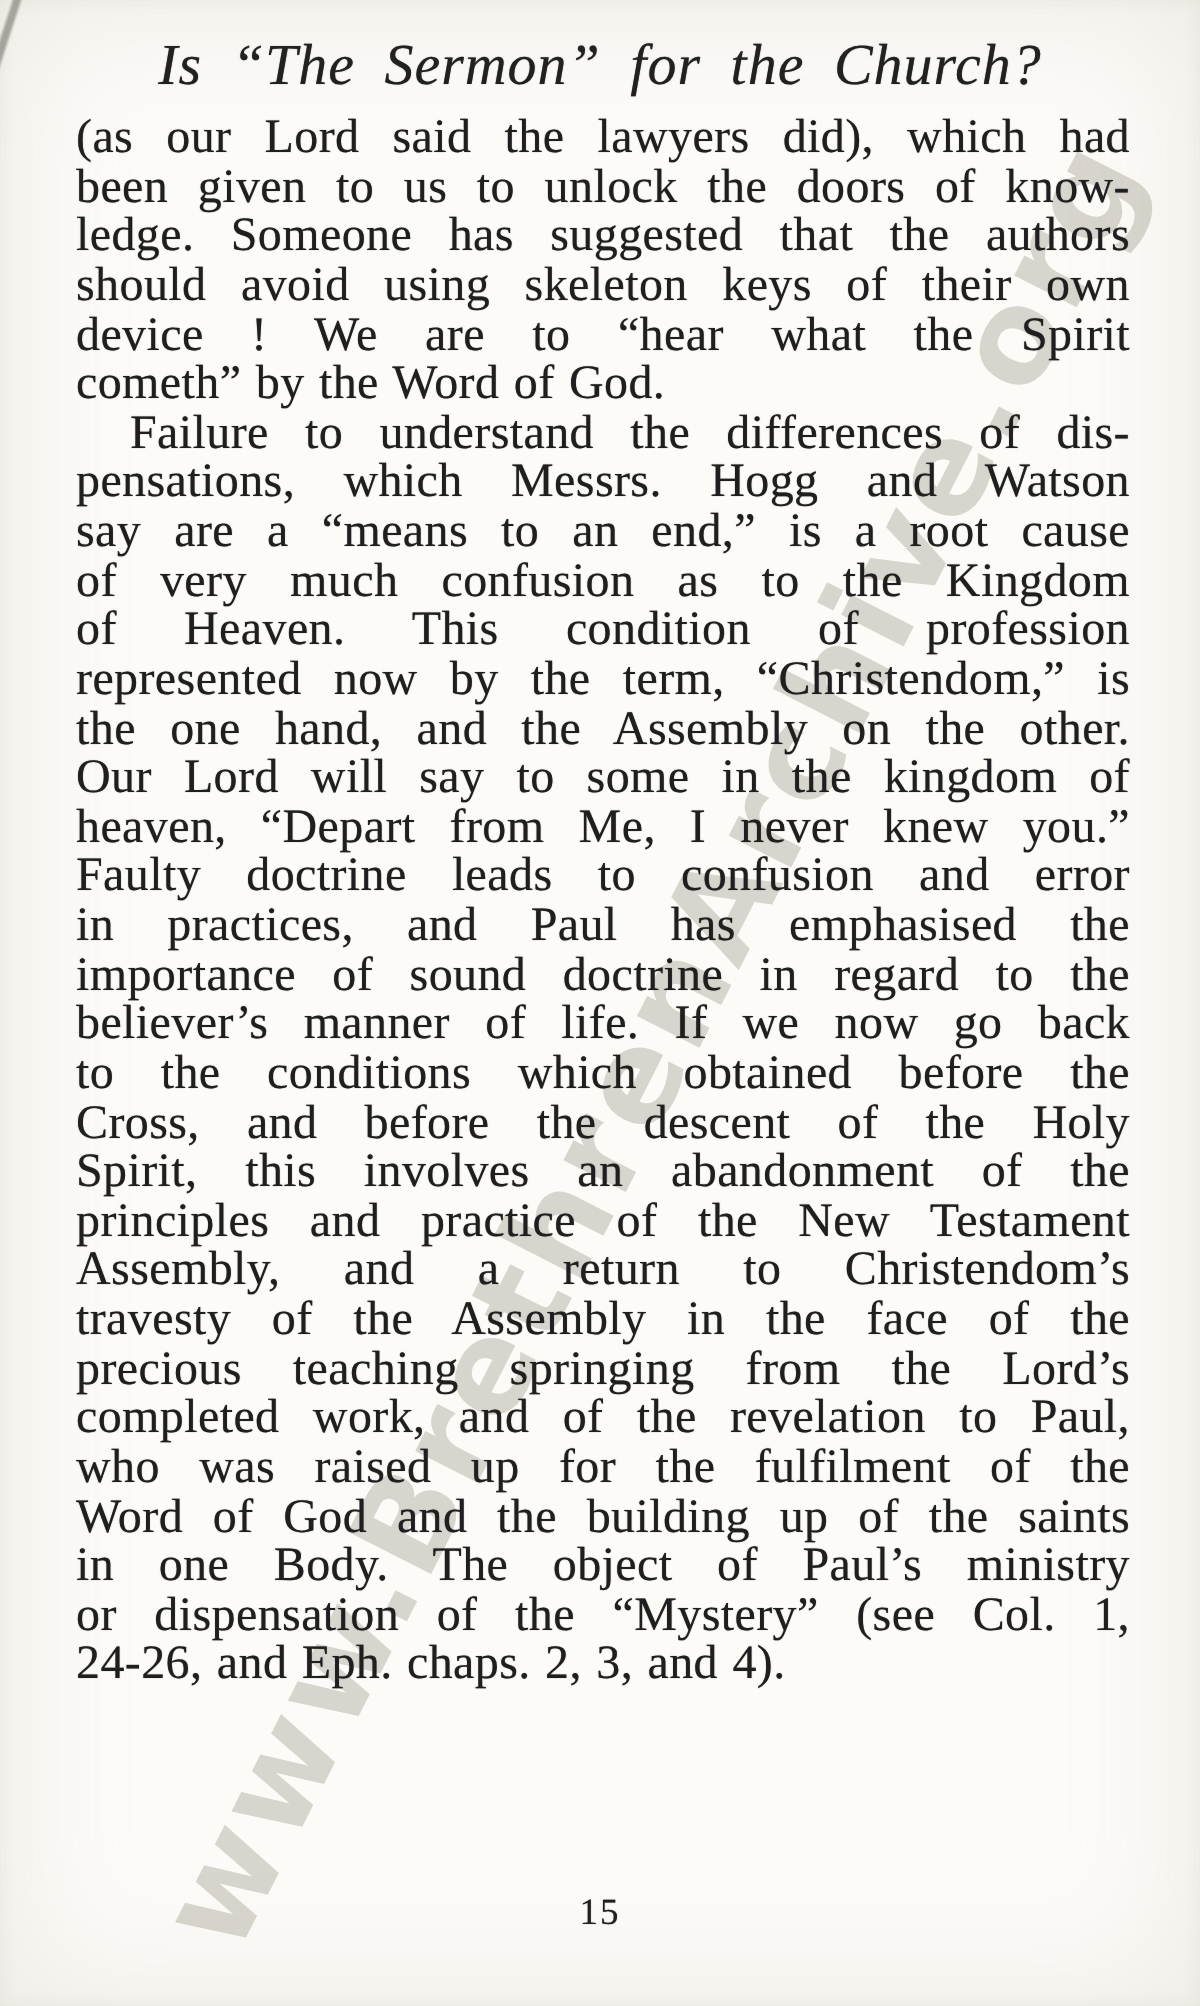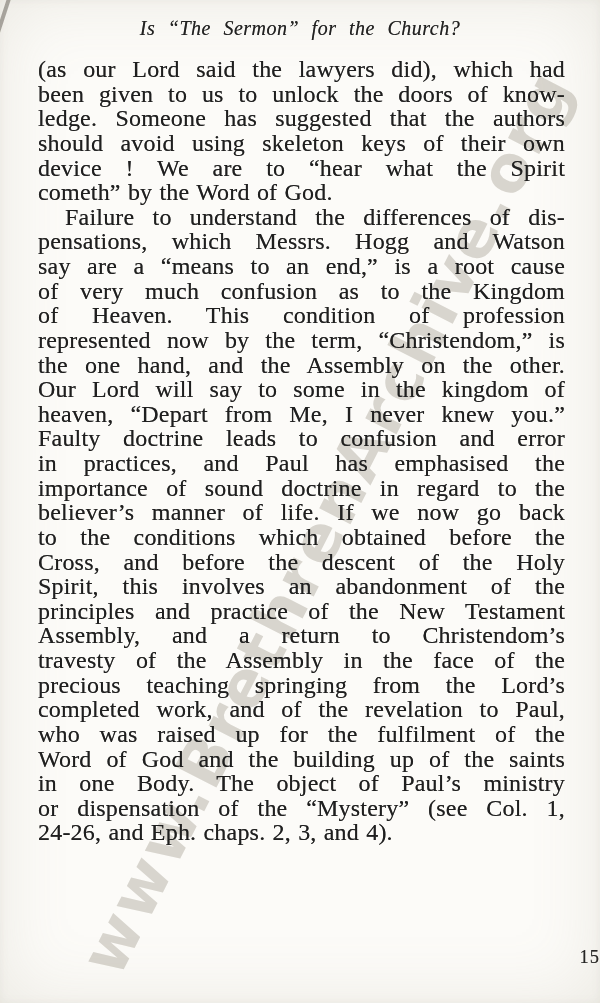--- a/index.html
+++ b/index.html
@@ -50,21 +50,21 @@
     z-index: 0;
     user-select: none;
   }
   .header {
     position: absolute;
     top: 17px;
     left: 0;
     width: 100%;
     text-align: center;
     font-style: italic;
-    font-size: 20px;
+    font-size: 29px;
     word-spacing: 7px;
     letter-spacing: 0.5px;
     z-index: 1;
     text-shadow: 0 0 0.5px rgba(25,25,25,0.65);
   }
   .body-text {
     position: absolute;
     left: 38px;
     top: 57px;
     width: 527px;
@@ -82,21 +82,21 @@
     overflow: visible;
     white-space: normal;
   }
   .line.indent { text-indent: 27px; }
   .line.end { text-align: center; text-align-last: left; }
   .page-number {
     position: absolute;
     top: 947px;
     left: 0;
     width: 100%;
-    text-align: right;
+    text-align: center;
     font-size: 18.5px;
     letter-spacing: 1px;
     z-index: 1;
     text-shadow: 0 0 0.5px rgba(25,25,25,0.65);
   }
 </style>
 </head>
 <body>
 
 <div class="page">

